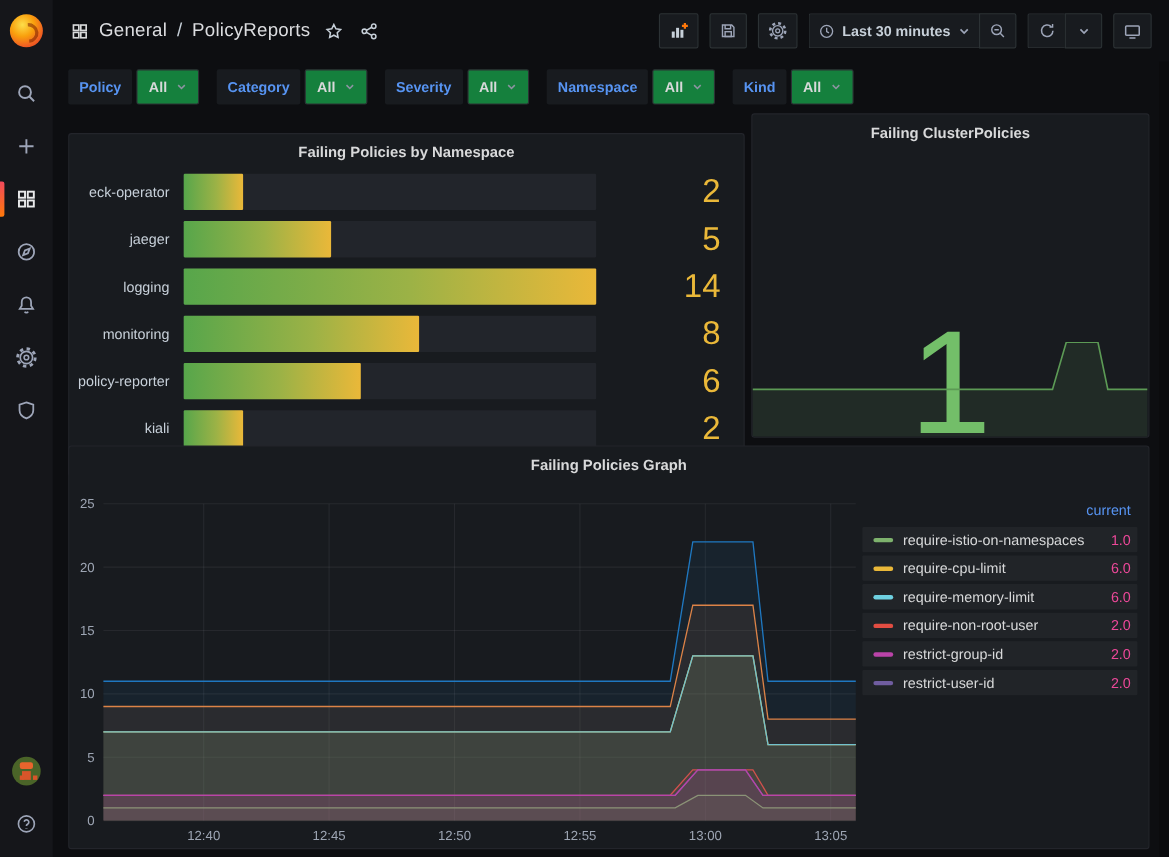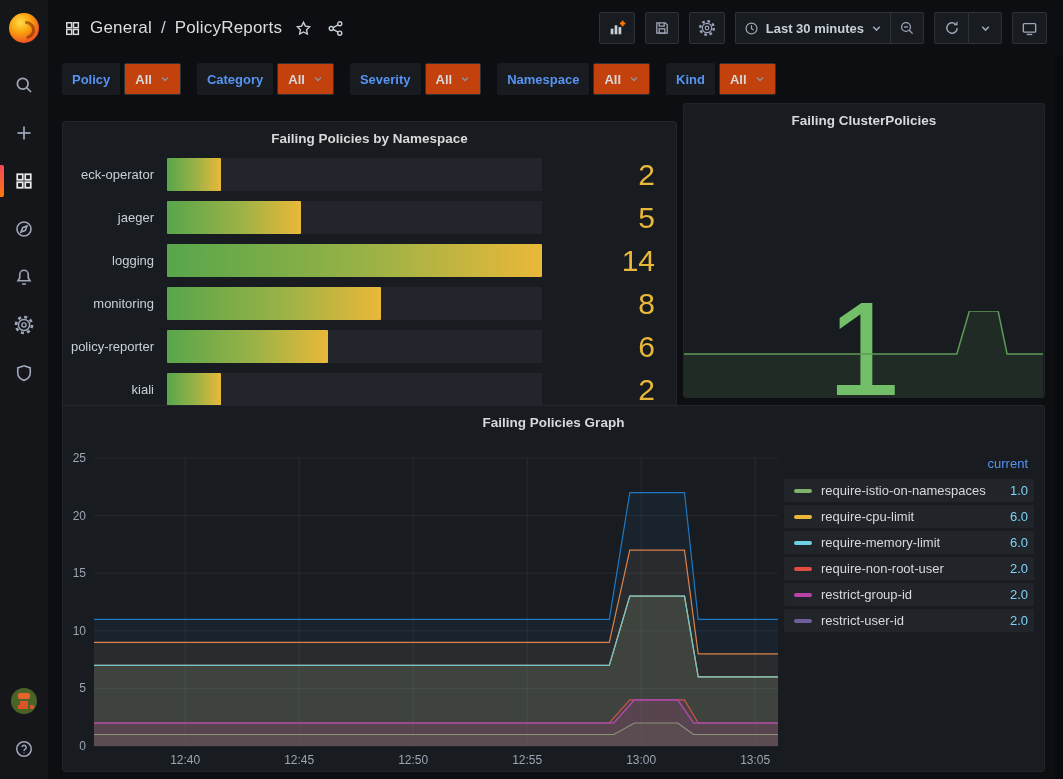--- a/index.html
+++ b/index.html
@@ -41,21 +41,21 @@
   .tgroup .tbtn{ border-radius:0; border-right-width:0;}
   .tgroup .tbtn:first-child{ border-radius:2px 0 0 2px;}
   .tgroup .tbtn:last-child{ border-radius:0 2px 2px 0; border-right-width:1px;}
   .time-text{ font-size:13px; font-weight:bold; color:#c7d0d9; white-space:nowrap;}
 
   
   .filter-bar{ position:absolute; left:62px; top:63px; display:flex; gap:16px; }
   .vargroup{ display:flex; gap:4px; }
   .varlabel{ height:32px; display:flex; align-items:center; padding:16px 10px; background:#181b1f; border-radius:2px;
     color:#5794f2; font-size:13px; font-weight:bold;}
-  .varvalue{ height:32px; display:flex; align-items:center; gap:8px; padding:0 10px; background:#c2410c;
+  .varvalue{ height:32px; display:flex; align-items:center; gap:8px; padding:0 10px; background:#15803d;
     border:1px solid #2c3235; border-radius:2px; color:#d8d9da; font-size:13px; font-weight:bold; cursor:pointer;}
 
   
   .panel{ position:absolute; background:#181b1f; border:1px solid #23252b; border-radius:3px; }
   .panel-title{ text-align:center; font-size:13.5px; font-weight:bold; color:#d8d9da; padding-top:9px; cursor:pointer;}
   #panel-bars{ left:62px; top:121px; width:615px; height:312px; }
   #panel-stat{ left:683px; top:103px; width:362px; height:295px; overflow:hidden;}
   #panel-graph{ left:62px; top:405px; width:983px; height:367px; }
 
   
@@ -72,21 +72,21 @@
   .sparkline{ position:absolute; left:0; bottom:0; }
 
   
   .graph-area{ position:absolute; left:1px; top:45px; cursor:crosshair;}
   .legend{ position:absolute; right:10px; top:48px; width:250px; font-size:13px;}
   .legend-header{ text-align:right; color:#5794f2; padding:2px 6px 8px 0; cursor:pointer;}
   .legend-row{ display:flex; align-items:center; height:23px; margin-bottom:3px; background:rgba(255,255,255,.045);
     border-radius:1px; padding:0 6px 0 10px; cursor:pointer;}
   .legend-swatch{ width:18px; height:4px; border-radius:2px; margin-right:9px; flex:none;}
   .legend-name{ flex:1; color:#d8d9da; white-space:nowrap; overflow:hidden;}
-  .legend-value{ color:#7dd3fc; text-align:right;}
+  .legend-value{ color:#ec4899; text-align:right;}
 
   .scrollbar{ position:absolute; right:0; top:56px; width:9px; height:723px; background:#0a0b0d; cursor:pointer;}
 </style>
 </head>
 <body>
 
 <aside class="sidebar">
   <div class="logo"></div>
 
   <div class="side-item">

